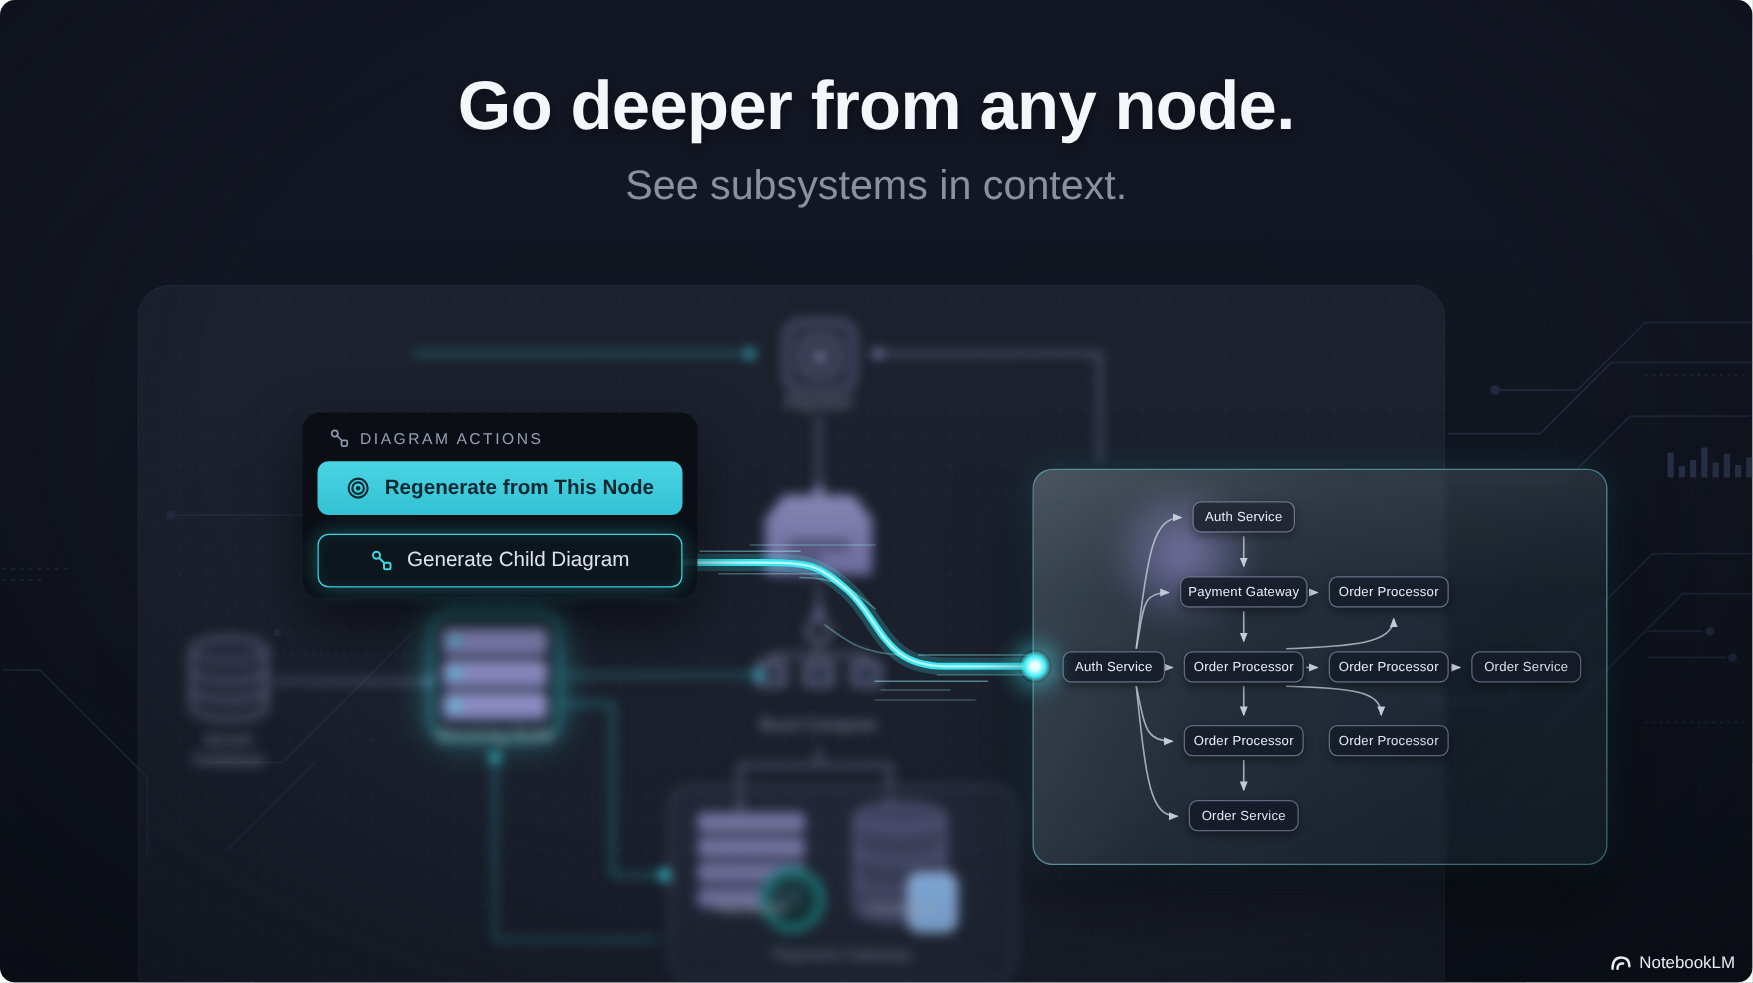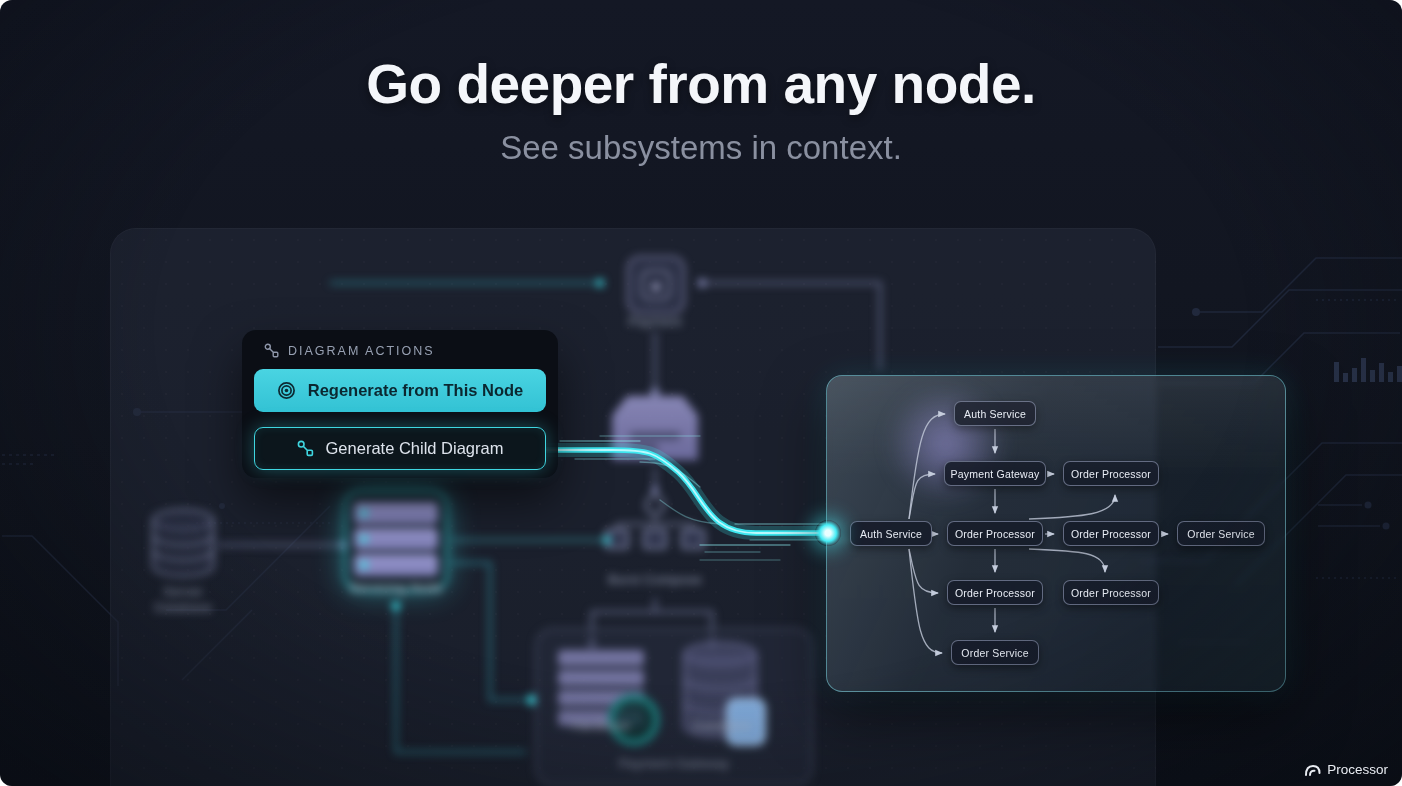--- a/index.html
+++ b/index.html
@@ -302,16 +302,16 @@
     <p>See subsystems in context.</p>
   </div>
 
   <div class="vignette"></div>
 
   <div class="watermark">
     <svg width="17" height="14" viewBox="0 0 17 14">
       <path d="M2 12 Q2 3 9 3 Q15.5 3 15.5 10" fill="none" stroke="#e8ebf1" stroke-width="2" stroke-linecap="round"></path>
       <path d="M6 12 Q6 7.5 10.5 7.8" fill="none" stroke="#e8ebf1" stroke-width="2" stroke-linecap="round"></path>
     </svg>
-    <span>Processor</span>
+    <span>NotebookLM</span>
   </div>
 
 </div>
 
 </body></html>

